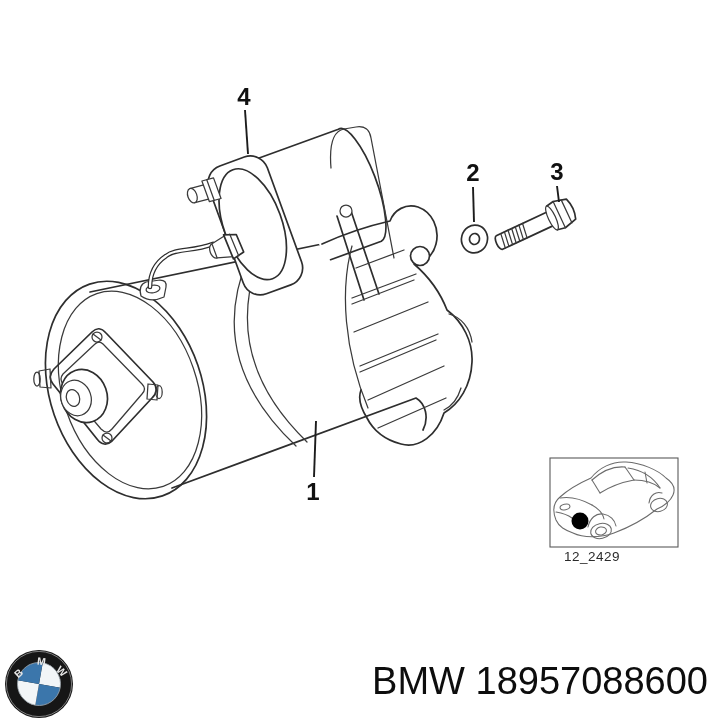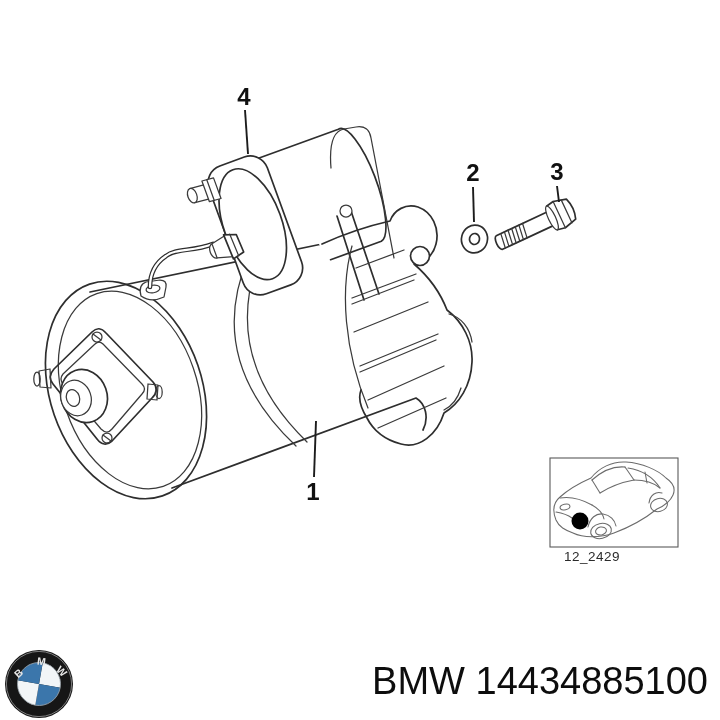--- a/index.html
+++ b/index.html
@@ -235,16 +235,16 @@
         <path d="M35,36 L35,14.5 A21.5 21.5 0 0 1 56.5,36 Z" fill="#f2f5f7"></path>
         <path d="M35,36 L56.5,36 A21.5 21.5 0 0 1 35,57.5 Z" fill="#3b76ab"></path>
         <path d="M35,36 L35,57.5 A21.5 21.5 0 0 1 13.5,36 Z" fill="#f2f5f7"></path>
         <path d="M35,36 L13.5,36 A21.5 21.5 0 0 1 35,14.5 Z" fill="#3b76ab"></path>
         <circle cx="35" cy="36" r="21.5" fill="none" stroke="#9aa4ab" stroke-width="0.8"></circle>
       </g>
       <text class="logo-letter" x="17" y="28" transform="rotate(-42 17 28)">B</text>
       <text class="logo-letter" x="37" y="17" transform="rotate(6 37 17)">M</text>
       <text class="logo-letter" x="55" y="26" transform="rotate(44 55 26)">W</text>
     </svg>
-    <div class="part"><span>BMW</span> <span>14434885100</span></div>
+    <div class="part"><span>BMW</span> <span>18957088600</span></div>
   </div>
 
 </div>
 
 </body></html>

